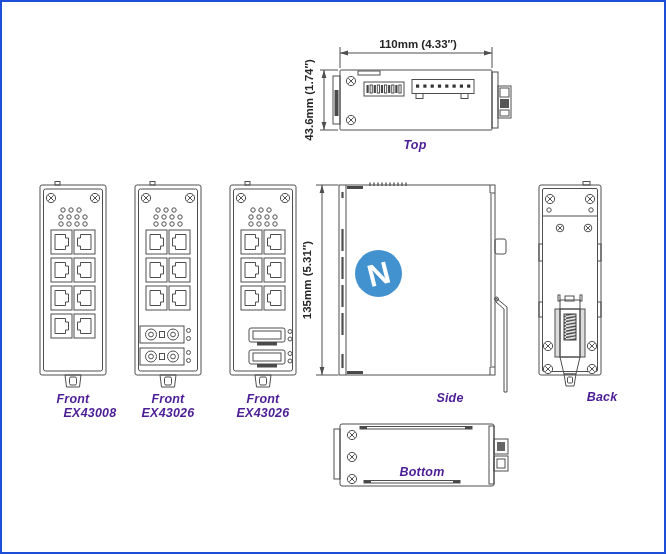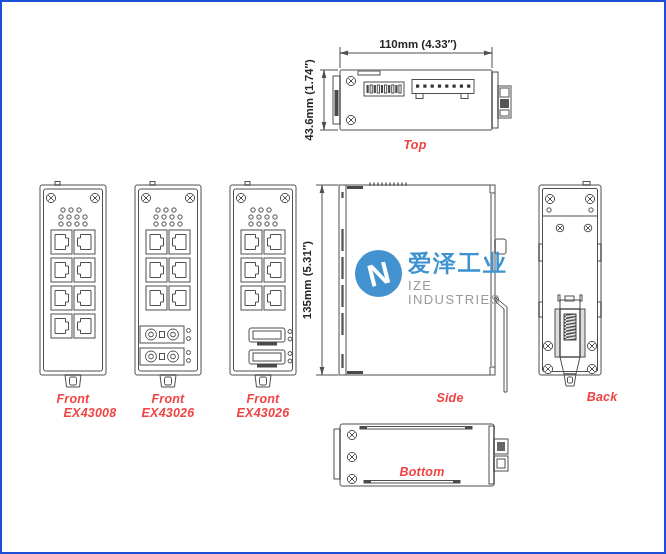--- a/index.html
+++ b/index.html
@@ -4,21 +4,21 @@
 <style>
   html,body{margin:0;padding:0;background:#fff;}
   .canvas{
     position:relative;width:666px;height:554px;background:#ffffff;
     border:2px solid #1d4ed8;box-sizing:border-box;overflow:hidden;
     font-family:"Liberation Sans",sans-serif;
   }
   svg.art{position:absolute;left:0;top:0;}
   .lbl{
     position:absolute;transform:translateX(-50%);
-    font-style:italic;font-weight:600;font-size:12.5px;color:#ef4444;
+    font-style:italic;font-weight:600;font-size:12.5px;color:#4c1d95;
     white-space:nowrap;letter-spacing:.2px;line-height:13px;
   }
   .dim{position:absolute;font-weight:700;font-size:11.5px;color:#262626;white-space:nowrap;}
   .dim.h{transform:translateX(-50%);}
   .dim.v{transform:translate(-50%,-50%) rotate(-90deg);}
   .wm{position:absolute;left:352px;top:246px;width:170px;height:52px;}
   .wm .mark{position:absolute;left:0;top:1px;}
   .wm-cn{position:absolute;left:54px;top:2px;font-weight:700;font-size:23px;
          color:#3E92CF;letter-spacing:2px;line-height:26px;}
   .wm-en{position:absolute;left:54px;top:31px;font-size:13px;color:#9A9A9A;
@@ -312,17 +312,15 @@
 
   <div class="lbl" style="left:416px;top:390px;margin-left:32px;">Side</div>
   <div class="lbl" style="left:600px;top:389px;">Back</div>
   <div class="lbl" style="left:420px;top:464px;">Bottom</div>
 
   <div class="wm">
     <svg class="mark" width="49" height="49" viewBox="0 0 49 49">
       <circle cx="24.5" cy="24.5" r="23.5" fill="#4292CF"></circle>
       <text x="24.5" y="36" text-anchor="middle" font-size="31" font-weight="bold" font-family="Liberation Sans, sans-serif" fill="#ffffff" transform="rotate(-14 24.5 24.5)">N</text>
     </svg>
-    <div class="wm-cn">爱泽工业</div>
-    <div class="wm-en">IZE INDUSTRIES</div>
   </div>
 
 </div>
 
 </body></html>

